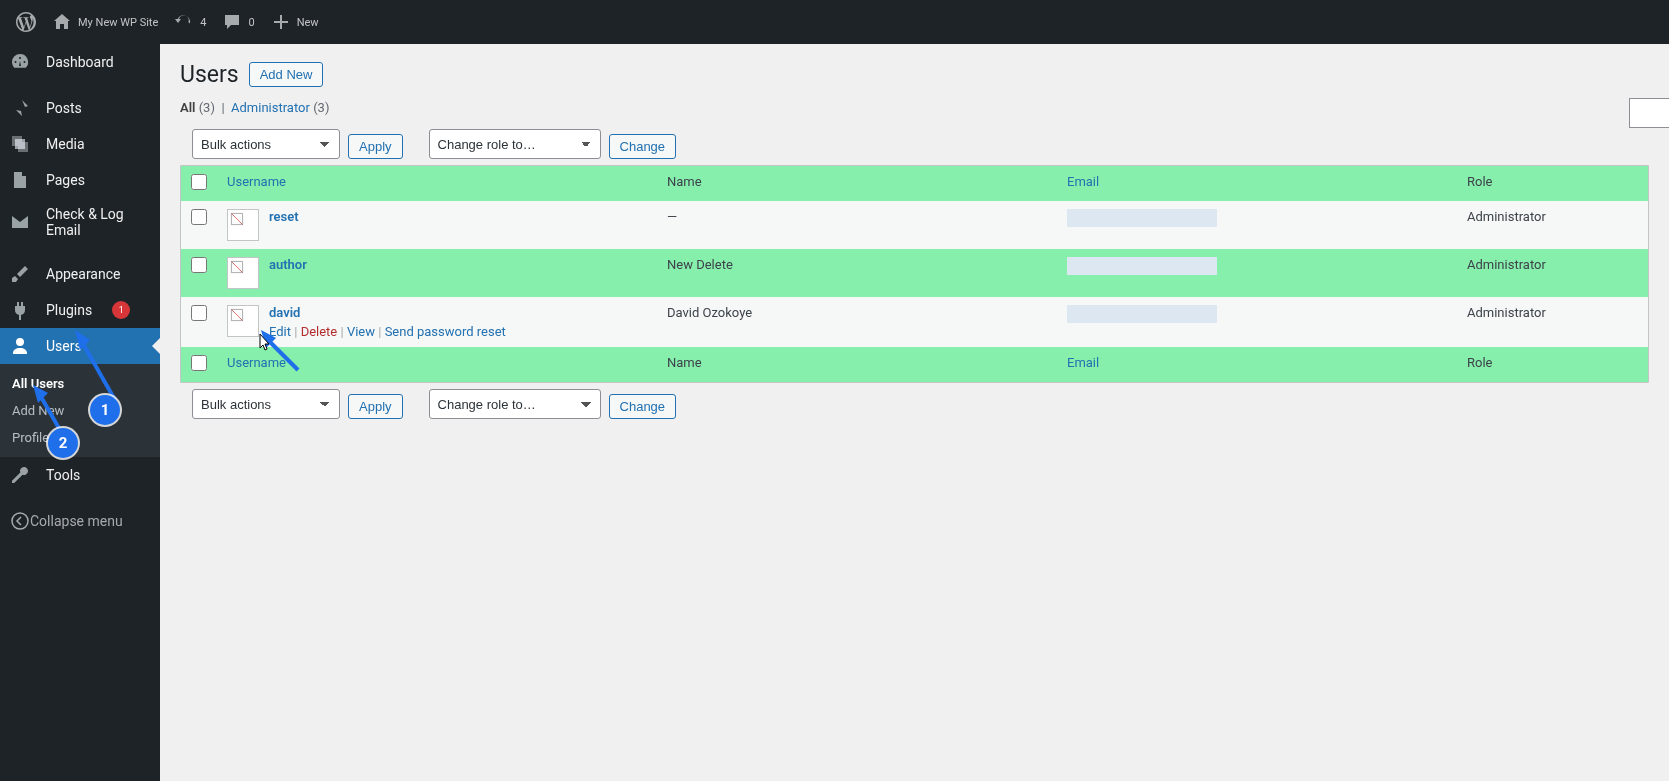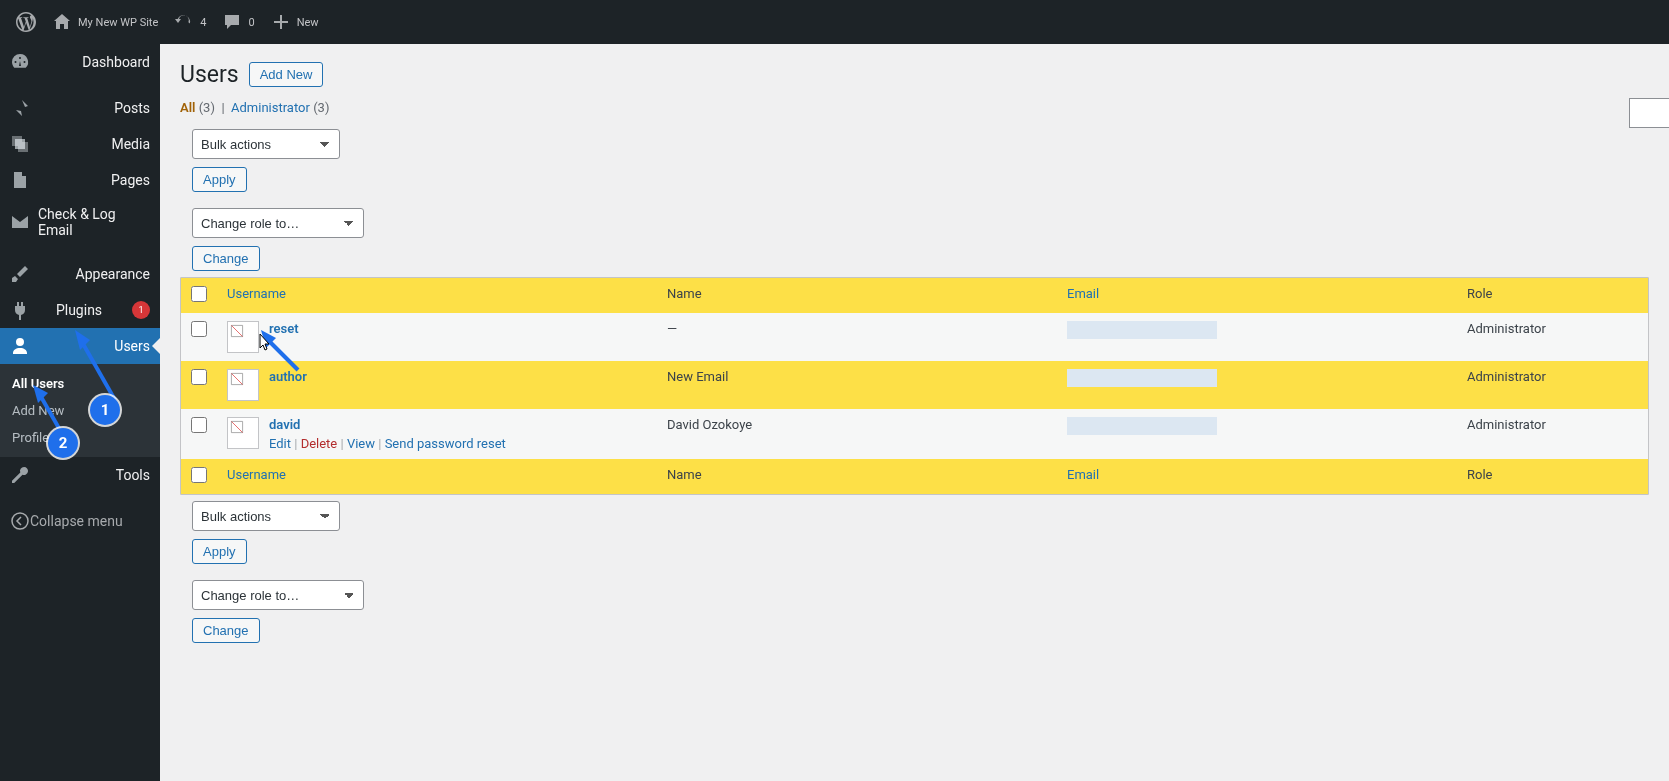--- a/index.html
+++ b/index.html
@@ -6,47 +6,47 @@
 body { font-family: -apple-system, BlinkMacSystemFont, "Segoe UI", Roboto, sans-serif; font-size: 13px; background: #f0f0f1; color: #3c434a; overflow: hidden; }
 
 
 .adminbar { background: #1d2327; color: #c3c4c7; height: 44px; display: flex; align-items: center; padding: 12px 8px; font-size: 11px; }
 .adminbar .ab-item { display: flex; align-items: center; padding: 0 8px; height: 32px; color: #c3c4c7; cursor: pointer; gap: 6px; }
 .adminbar .ab-item svg { fill: #a7aaad; width: 20px; height: 20px; }
 
 
 .wrap { display: flex; height: calc(781px - 32px); }
 .sidebar { width: 160px; background: #1d2327; color: #fff; font-size: 14px; }
-.menu-item { display: flex; align-items: center; padding: 8px 10px; color: #f0f0f1; cursor: pointer; gap: 8px; position: relative; justify-content: space-between; }
+.menu-item { display: flex; align-items: center; padding: 8px 10px; color: #f0f0f1; cursor: pointer; gap: 16px; position: relative; }
 .menu-item svg { width: 20px; height: 20px; fill: rgba(240,246,252,0.6); flex-shrink: 0; }
 .menu-item.current { background: #2271b1; color: #fff; }
 .menu-item.current svg { fill: #fff; }
 .menu-item.current::after { content:''; position:absolute; right:0; top:50%; transform:translateY(-50%); border: 8px solid transparent; border-right-color:#f0f0f1; }
 .submenu { background: #2c3338; padding: 6px 0; }
 .submenu .sub-item { padding: 6px 12px; color: rgba(240,246,252,0.7); font-size: 13px; cursor: pointer; }
 .submenu .sub-item.current { color: #fff; font-weight: 600; }
 .update-badge { background:#d63638; color:#fff; border-radius:9px; font-size:9px; min-width:18px; height:18px; display:inline-flex; align-items:center; justify-content:center; margin-left:4px; }
 .collapse { color:#a7aaad; display:flex; align-items:center; padding:8px 10px; cursor:pointer; }
 .collapse svg { width:20px; height:20px; fill:#a7aaad; }
 
 
 .content { flex:1; padding: 8px 20px 20px; overflow:auto; position:relative; }
 .page-head { display:flex; align-items:center; gap:10px; padding: 9px 0 4px; }
 .page-head h1 { font-size: 23px; font-weight: 400; color:#1d2327; }
 .btn { background:#f6f7f7; border:1px solid #2271b1; color:#2271b1; padding: 4px 10px; font-size:13px; border-radius:3px; cursor:pointer; }
 .subsubsub { margin: 8px 0; font-size:13px; color:#646970; }
 .subsubsub a { color:#2271b1; text-decoration:none; }
-.subsubsub .current a { color:#a16207; font-weight:600; }
-.tablenav { display:flex; align-items:flex-start; gap:8px; padding: 6px 12px; flex-direction: column; }
+.subsubsub .current a { color:#404040; font-weight:600; }
+.tablenav { display:flex; align-items:flex-end; gap:8px; padding: 6px 12px; }
 select { padding: 0 24px 0 8px; height:30px; border:1px solid #8c8f94; border-radius:3px; background:#fff; font-size:13px; color:#2c3338; -webkit-appearance:none; appearance:none; background-image: linear-gradient(45deg, transparent 50%, #555 50%), linear-gradient(135deg, #555 50%, transparent 50%); background-position: calc(100% - 14px) 12px, calc(100% - 9px) 12px; background-size: 5px 5px; background-repeat:no-repeat; }
 select.bulk { width:148px; }
 select.role { width:172px; }
 
 
-.wp-table { width:100%; border-spacing:0; background:#fde047; border:1px solid #c3c4c7; border-radius:1px; }
+.wp-table { width:100%; border-spacing:0; background:#86efac; border:1px solid #c3c4c7; border-radius:1px; }
 .wp-table th, .wp-table td { text-align:left; padding: 8px 10px; font-size:13px; vertical-align:top; }
 .wp-table thead th, .wp-table tfoot th { font-weight:400; }
 .wp-table thead th a, .wp-table tfoot th a { color:#2271b1; text-decoration:none; }
 .wp-table tbody tr { border-top:1px solid #dcdcde; }
 .wp-table tbody tr:nth-child(odd) { background:#f6f7f7; }
 .wp-table tbody tr.hovered { background:#f6f7f7; }
 .col-cb { width:30px; }
 .col-username { width:440px; }
 .col-name { width:400px; }
 .col-email { width:400px; }
@@ -239,21 +239,21 @@
               <div class="username-cell">
             <div class="avatar">
                   <svg viewBox="0 0 20 20">
                     <path d="M2 2h16v16H2z" fill="none" stroke="#888"></path>
                     <path d="M2 2l16 16" stroke="#d33"></path>
                   </svg>
                 </div>
             <div><a class="username-link">author</a></div>
           </div>
             </td>
-          <td>New Email</td>
+          <td>New Delete</td>
           <td><span class="email-redacted"></span></td>
           <td>Administrator</td>
         </tr>
         <tr class="hovered">
           <td><input type="checkbox" style=""></td>
           <td>
               <div class="username-cell">
             <div class="avatar">
                   <svg viewBox="0 0 20 20">
                     <path d="M2 2h16v16H2z" fill="none" stroke="#888"></path>

